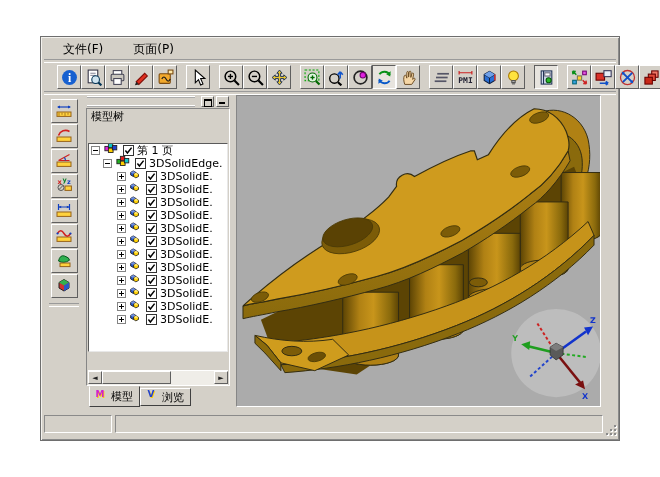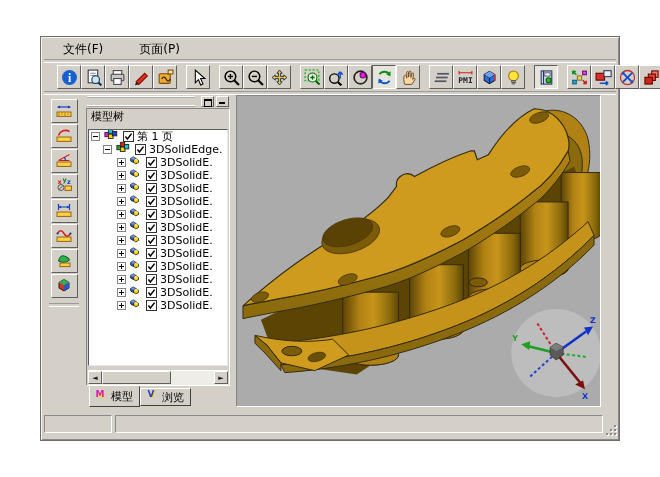--- a/index.html
+++ b/index.html
@@ -8,21 +8,21 @@
     font-family:"DejaVu Sans","Liberation Sans",sans-serif;font-size:12px;color:#000;
     -webkit-font-smoothing:none;
   }
   .window{
     position:absolute;left:40px;top:36px;width:580px;height:405px;
     background:#d4d0c8;border:1px solid #6e6e6e;box-sizing:border-box;
     box-shadow:inset 1px 1px 0 #f4f2ee, inset -1px -1px 0 #8a8a8a;
     display:flex;flex-direction:column;padding:2px;
   }
   
-  .menubar{height:20px;display:flex;align-items:center;padding-left:16px;gap:28px;flex:0 0 auto;}
+  .menubar{height:20px;display:flex;align-items:center;padding-left:16px;gap:22px;flex:0 0 auto;}
   .menu-item{padding:1px 4px;cursor:default;}
   .hsep{height:2px;flex:0 0 auto;border-top:1px solid #9a9a9a;border-bottom:1px solid #ffffff;margin:0 1px;}
   
   .toolbar{height:28px;display:flex;align-items:center;padding-left:14px;flex:0 0 auto;}
   .tb-group{display:flex;align-items:center;margin-right:9px;}
   .tb-btn{
     width:24px;height:24px;display:flex;align-items:center;justify-content:center;
     background:#d4d0c8;border:1px solid;border-color:#ffffff #5f5f5f #5f5f5f #ffffff;
     box-sizing:border-box;margin-right:0px;
   }
@@ -39,21 +39,21 @@
   .dock-grip{height:13px;display:flex;align-items:center;padding:0 2px;flex:0 0 auto;}
   .grip-lines{flex:1 1 auto;height:7px;border-top:2px ridge #ffffff;border-bottom:2px ridge #ffffff;margin-right:4px;}
   .grip-btn{width:13px;height:11px;background:#d4d0c8;border:1px solid;border-color:#fff #5f5f5f #5f5f5f #fff;
     box-sizing:border-box;margin-left:2px;position:relative;}
   .grip-btn .sq{position:absolute;left:2px;top:2px;width:6px;height:5px;border:1px solid #000;border-top-width:2px;}
   .grip-btn .bar{position:absolute;left:2px;bottom:2px;width:6px;height:2px;background:#000;}
   .panel-box{flex:1 1 auto;border:1px solid;border-color:#868686 #ffffff #ffffff #868686;background:#d4d0c8;
     display:flex;flex-direction:column;min-height:0;margin:0 1px;}
   .panel-caption{height:16px;line-height:16px;padding-left:4px;font-size:11px;flex:0 0 auto;background:#d4d0c8;}
   .tree-area{flex:1 1 auto;background:#ffffff;border:1px solid;border-color:#5a5a5a #e8e8e8 #e8e8e8 #5a5a5a;
-    margin:4px 1px;overflow:hidden;font-size:11px;position:relative;}
+    margin:18px 1px;overflow:hidden;font-size:11px;position:relative;}
   .tree-row{height:13px;display:flex;align-items:center;white-space:nowrap;}
   .tree-row .lbl{margin-left:3px;}
   .pm{width:9px;height:9px;border:1px solid #848484;background:#fff;box-sizing:border-box;position:relative;flex:0 0 auto;}
   .pm::before{content:"";position:absolute;left:1px;top:3px;width:5px;height:1px;background:#000;}
   .pm.plus::after{content:"";position:absolute;left:3px;top:1px;width:1px;height:5px;background:#000;}
   .cb{width:11px;height:11px;flex:0 0 auto;margin-left:4px;}
   .node-icon{flex:0 0 auto;margin-left:3px;}
   .hscroll{height:14px;flex:0 0 auto;display:flex;background:#efede8;border-top:1px solid #fff;margin:0 1px;}
   .scroll-btn{width:14px;height:13px;background:#d4d0c8;border:1px solid;border-color:#fff #5f5f5f #5f5f5f #fff;
     box-sizing:border-box;font-size:7px;display:flex;align-items:center;justify-content:center;color:#222;}

